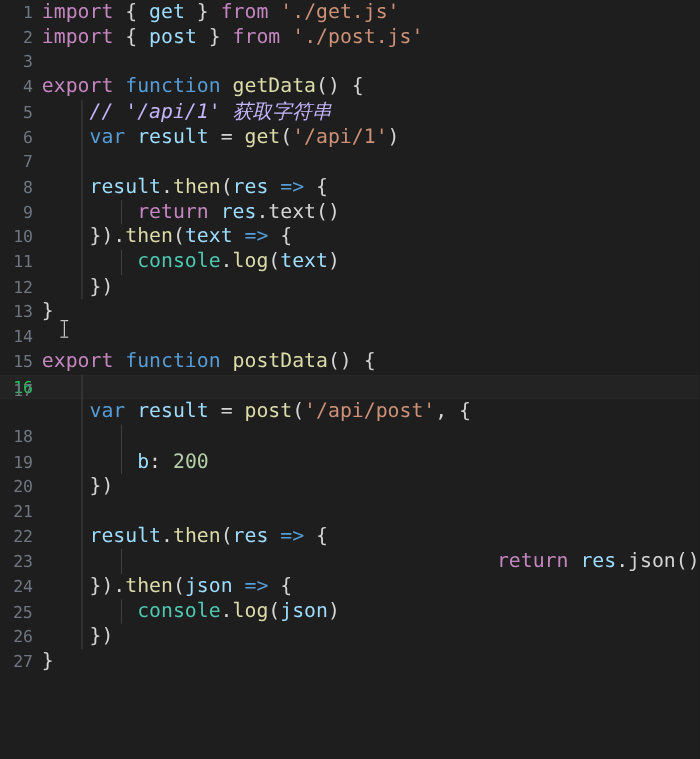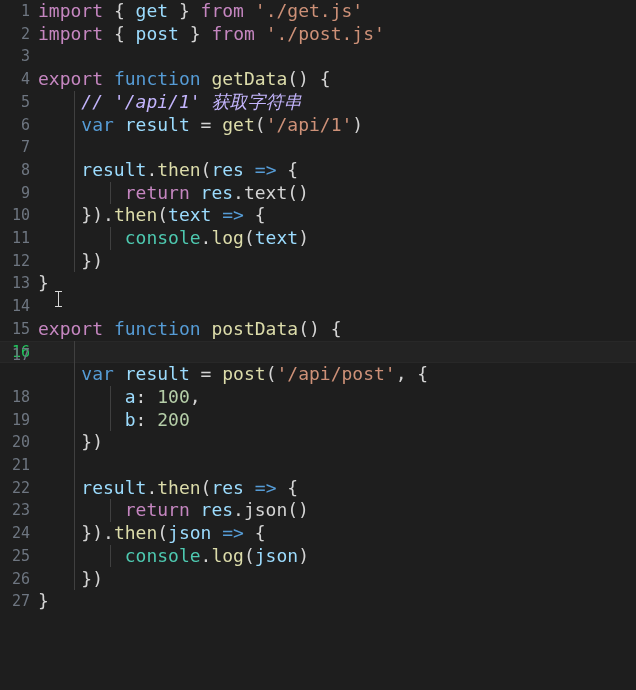--- a/index.html
+++ b/index.html
@@ -197,26 +197,25 @@
       <div class="code-line" style="top: 136.2px;"><span class="code-text"></span></div>
       <div class="code-line" style="top: 158.9px;"><span class="code-text"><span class="t-pun">    </span><span class="t-var">result</span><span class="t-pun">.</span><span class="t-fn">then</span><span class="t-pun">(</span><span class="t-var">res</span><span class="t-pun"> </span><span class="t-arrow">=&gt;</span><span class="t-pun"> {</span></span></div>
       <div class="code-line" style="top: 181.6px;"><span class="code-text"><span class="t-pun">        </span><span class="t-kw">return</span><span class="t-pun"> </span><span class="t-var">res</span><span class="t-pun">.text()</span></span></div>
       <div class="code-line" style="top: 204.3px;"><span class="code-text"><span class="t-pun">    </span><span class="t-pun">}).</span><span class="t-fn">then</span><span class="t-pun">(</span><span class="t-var">text</span><span class="t-pun"> </span><span class="t-arrow">=&gt;</span><span class="t-pun"> {</span></span></div>
       <div class="code-line" style="top: 227px;"><span class="code-text"><span class="t-pun">        </span><span class="t-cls">console</span><span class="t-pun">.</span><span class="t-fn">log</span><span class="t-pun">(</span><span class="t-var">text</span><span class="t-pun">)</span></span></div>
       <div class="code-line" style="top: 249.7px;"><span class="code-text"><span class="t-pun">    </span><span class="t-pun">})</span></span></div>
       <div class="code-line" style="top: 272.4px;"><span class="code-text"><span class="t-pun">}</span></span></div>
       <div class="code-line" style="top: 295.1px;"><span class="code-text"></span></div>
       <div class="code-line" style="top: 317.8px;"><span class="code-text"><span class="t-kw">export</span><span class="t-pun"> </span><span class="t-decl">function</span><span class="t-pun"> </span><span class="t-fn">postData</span><span class="t-pun">() {</span></span></div>
       <div class="code-line" style="top: 363.2px;"><span class="code-text"><span class="t-pun">    </span><span class="t-decl">var</span><span class="t-pun"> </span><span class="t-var">result</span><span class="t-pun"> = </span><span class="t-fn">post</span><span class="t-pun">(</span><span class="t-str">'/api/post'</span><span class="t-pun">, {</span></span></div>
-      <div class="code-line" style="top: 385.9px;"><span class="code-text"><span class="t-pun">        </span><span class="t-var">a</span><span class="t-pun">: </span><span class="t-num">100</span><span class="t-pun">,</span></span></div>
       <div class="code-line" style="top: 408.6px;"><span class="code-text"><span class="t-pun">        </span><span class="t-var">b</span><span class="t-pun">: </span><span class="t-num">200</span></span></div>
       <div class="code-line" style="top: 431.3px;"><span class="code-text"><span class="t-pun">    </span><span class="t-pun">})</span></span></div>
       <div class="code-line" style="top: 454px;"><span class="code-text"></span></div>
       <div class="code-line" style="top: 476.7px;"><span class="code-text"><span class="t-pun">    </span><span class="t-var">result</span><span class="t-pun">.</span><span class="t-fn">then</span><span class="t-pun">(</span><span class="t-var">res</span><span class="t-pun"> </span><span class="t-arrow">=&gt;</span><span class="t-pun"> {</span></span></div>
-      <div class="code-line" style="top: 499.4px;"><span class="code-text"><span class="t-pun">        </span><span class="t-kw">return</span><span class="t-pun"> </span><span class="t-var">res</span><span class="t-pun">.json()</span></span></div>
+      <div class="code-line" style="top: 499.4px; text-align: right;"><span class="code-text"><span class="t-pun">        </span><span class="t-kw">return</span><span class="t-pun"> </span><span class="t-var">res</span><span class="t-pun">.json()</span></span></div>
       <div class="code-line" style="top: 522.1px;"><span class="code-text"><span class="t-pun">    </span><span class="t-pun">}).</span><span class="t-fn">then</span><span class="t-pun">(</span><span class="t-var">json</span><span class="t-pun"> </span><span class="t-arrow">=&gt;</span><span class="t-pun"> {</span></span></div>
       <div class="code-line" style="top: 544.8px;"><span class="code-text"><span class="t-pun">        </span><span class="t-cls">console</span><span class="t-pun">.</span><span class="t-fn">log</span><span class="t-pun">(</span><span class="t-var">json</span><span class="t-pun">)</span></span></div>
       <div class="code-line" style="top: 567.5px;"><span class="code-text"><span class="t-pun">    </span><span class="t-pun">})</span></span></div>
       <div class="code-line" style="top: 590.2px;"><span class="code-text"><span class="t-pun">}</span></span></div>
     </div>
 
   <div class="ibeam" id="ibeam" style="left: 54px; top: 290px; width: 10px; height: 18px;">
     <div class="cap-top"></div>
     <div class="stem"></div>
     <div class="cap-bot"></div>

